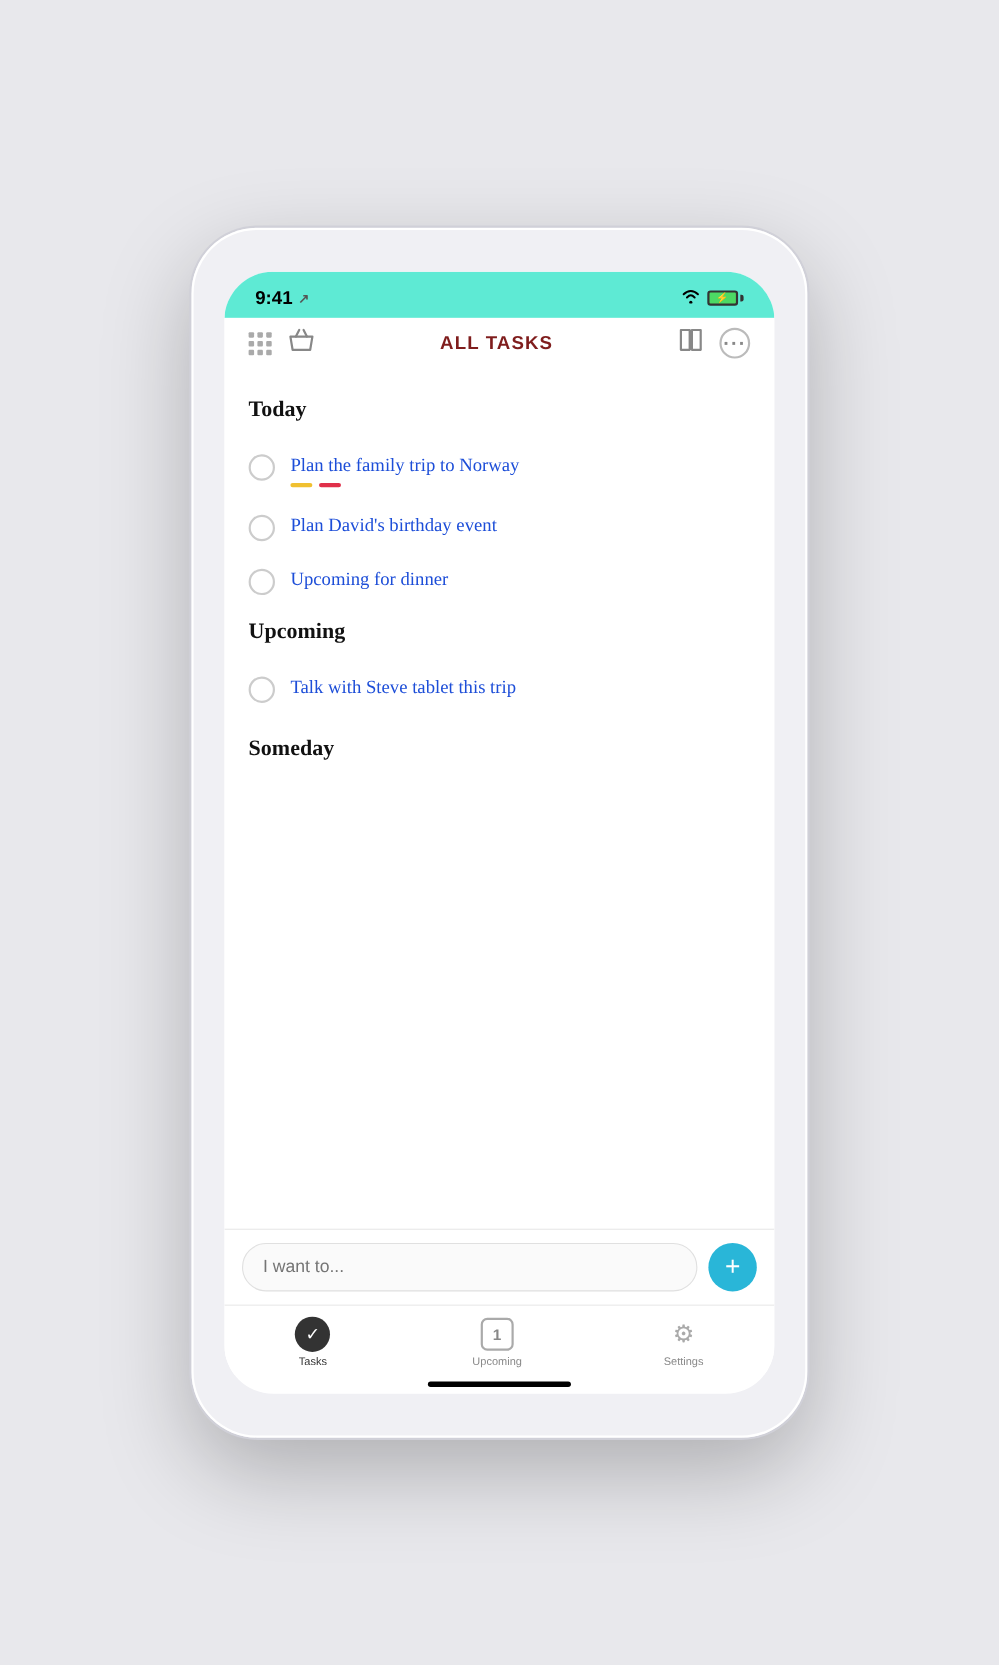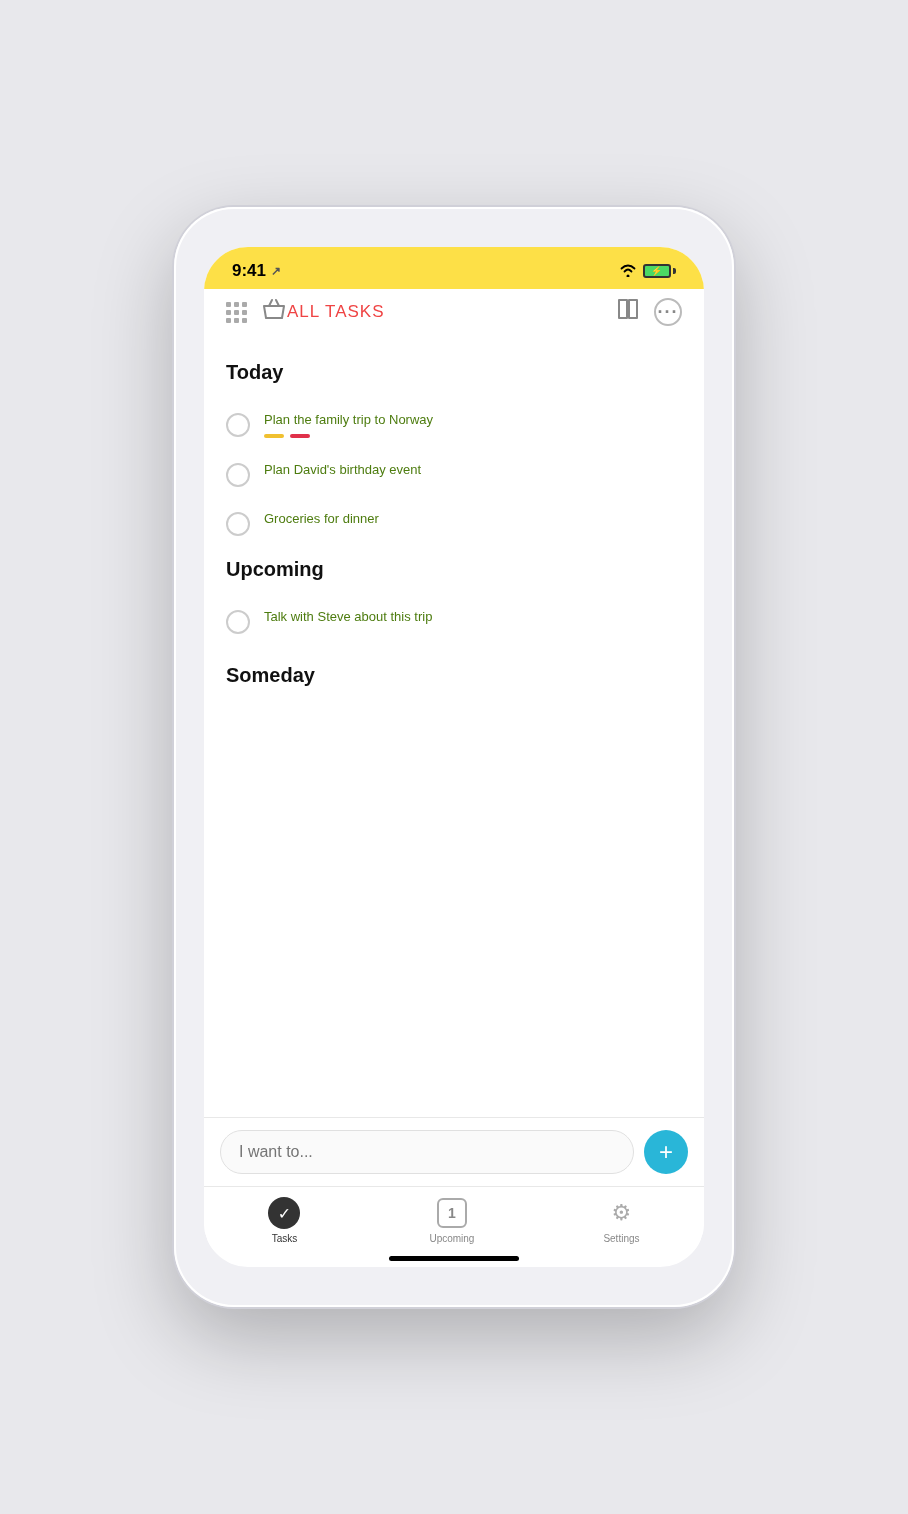--- a/index.html
+++ b/index.html
@@ -38,21 +38,21 @@
       flex-direction: column;
       position: relative;
     }
 
     
     .status-bar {
       display: flex;
       justify-content: space-between;
       align-items: center;
       padding: 14px 28px 8px;
-      background: #fde047;
+      background: #5eead4;
       flex-shrink: 0;
     }
 
     .status-time {
       font-size: 17px;
       font-weight: 600;
       color: #000;
       display: flex;
       align-items: center;
       gap: 5px;
@@ -128,23 +128,24 @@
       border-radius: 1px;
     }
 
     .basket-icon {
       font-size: 22px;
       color: #888;
     }
 
     .header-title {
       font-size: 17px;
-      font-weight: 400;
+      font-weight: 700;
       letter-spacing: 1px;
-      color: #ef4444;
+      color: #7f1d1d;
+      text-align: center;
       flex: 1;
     }
 
     .header-right {
       display: flex;
       align-items: center;
       gap: 14px;
     }
 
     .book-icon {
@@ -166,20 +167,21 @@
       line-height: 1;
       letter-spacing: 1px;
     }
 
     
     .content {
       flex: 1;
       overflow-y: auto;
       padding: 10px 22px 0;
       background: #fff;
+      font-family: Liberation Serif, serif;
     }
 
     .section-title {
       font-size: 20px;
       font-weight: 700;
       color: #111;
       margin-bottom: 16px;
       margin-top: 10px;
     }
 
@@ -198,22 +200,22 @@
       flex-shrink: 0;
       margin-top: 1px;
       cursor: pointer;
     }
 
     .task-content {
       flex: 1;
     }
 
     .task-label {
-      font-size: 13px;
-      color: #4d7c0f;
+      font-size: 17px;
+      color: #1d4ed8;
       line-height: 1.3;
     }
 
     .task-tags {
       display: flex;
       gap: 6px;
       margin-top: 5px;
     }
 
     .tag-dot {
@@ -417,33 +419,33 @@
         <div class="task-item">
           <div class="task-checkbox"></div>
           <div class="task-content">
             <div class="task-label">Plan David's birthday event</div>
           </div>
         </div>
 
         <div class="task-item">
           <div class="task-checkbox"></div>
           <div class="task-content">
-            <div class="task-label">Groceries for dinner</div>
+            <div class="task-label">Upcoming for dinner</div>
           </div>
         </div>
       </div>
 
 
       <div>
         <div class="section-title" style="">Upcoming</div>
 
         <div class="task-item">
           <div class="task-checkbox"></div>
           <div class="task-content">
-            <div class="task-label">Talk with Steve about this trip</div>
+            <div class="task-label">Talk with Steve tablet this trip</div>
           </div>
         </div>
       </div>
 
       <div>
         <div class="section-title" style="margin-top:18px; margin-bottom: 20px;">Someday</div>
       </div>
 
     </div>
 

